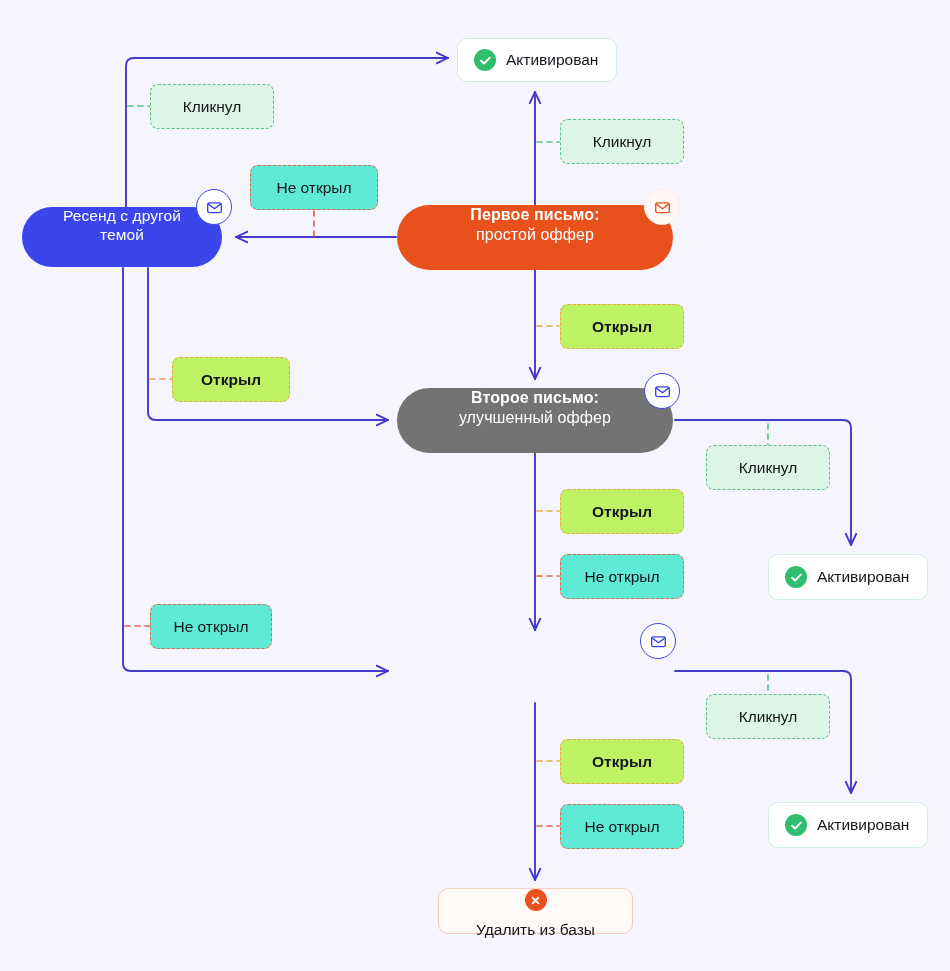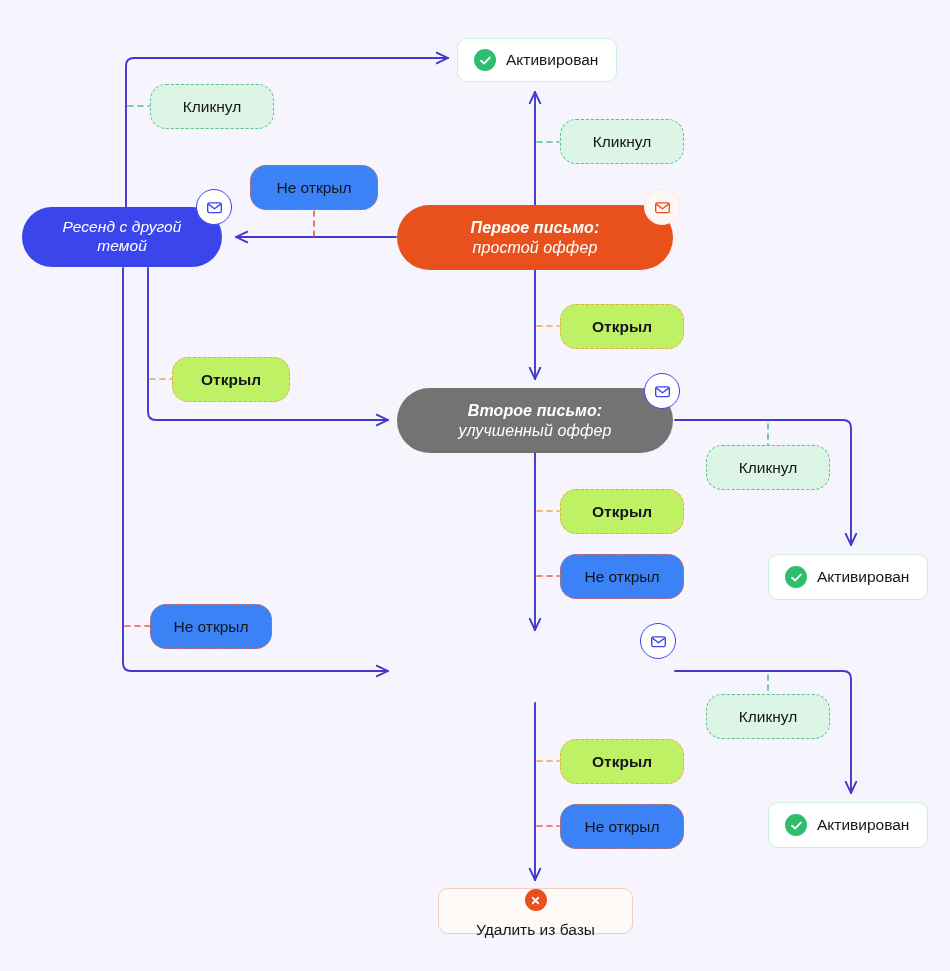--- a/index.html
+++ b/index.html
@@ -12,23 +12,23 @@
   }
   #stage{position:relative;width:950px;height:971px;}
 
   
   #wires{position:absolute;left:0;top:0;width:950px;height:971px;pointer-events:none;}
 
   
   .node{position:absolute;box-sizing:border-box;}
 
   .pill{
-    display:flex;align-items:center;justify-content:center;
+    display:flex;align-items:flex-start;justify-content:center;
     text-align:center;border-radius:40px;color:#ffffff;
-    line-height:1.22;letter-spacing:.1px;font-style:italic;
+    line-height:1.22;letter-spacing:.1px;
   }
   .pill .l1{font-weight:700;}
   .pill .l2{font-weight:400;}
   .pill-blue{background:#3b45ec;}
   .pill-blue2{background:#737373;}
   .pill-orange{background:#e8511c;}
 
   .pill-txt{font-size:16px;padding:0 26px;}
   .pill-txt.small{font-size:15.5px;}
 
@@ -37,26 +37,26 @@
     position:absolute;width:36px;height:36px;border-radius:50%;
     background:#ffffff;display:flex;align-items:center;justify-content:center;
     box-sizing:border-box;
   }
   .env.blue{border:1.6px solid #3b45ec;}
   .env.orange{border:1.6px solid #fdece4;background:#fff7f3;}
 
   
   .chip{
     display:flex;align-items:center;justify-content:center;
-    border-radius:16px;border-style:dashed;border-width:1.6px;
+    border-radius:8px;border-style:dashed;border-width:1.6px;
     font-size:15.5px;color:#14141b;box-sizing:border-box;
   }
   .chip-green{background:#ddf5e6;border-color:#5cbf8a;}
   .chip-yellow{background:#bef264;border-color:#e8a94a;font-weight:bold;}
-  .chip-red{background:#3b82f6;border-color:#e2664a;}
+  .chip-red{background:#5eead4;border-color:#e2664a;}
 
   
   .card{
     display:flex;align-items:center;gap:10px;
     background:#ffffff;border-radius:10px;box-sizing:border-box;
     font-size:15.5px;color:#15151c;padding:0 16px;
   }
   .card-ok{border:1.4px solid #cfeedd;}
   .card-bad{border:1.4px solid #f3cdbb;background:#fffaf7;}
   .dot{width:22px;height:22px;border-radius:50%;flex:0 0 22px;

